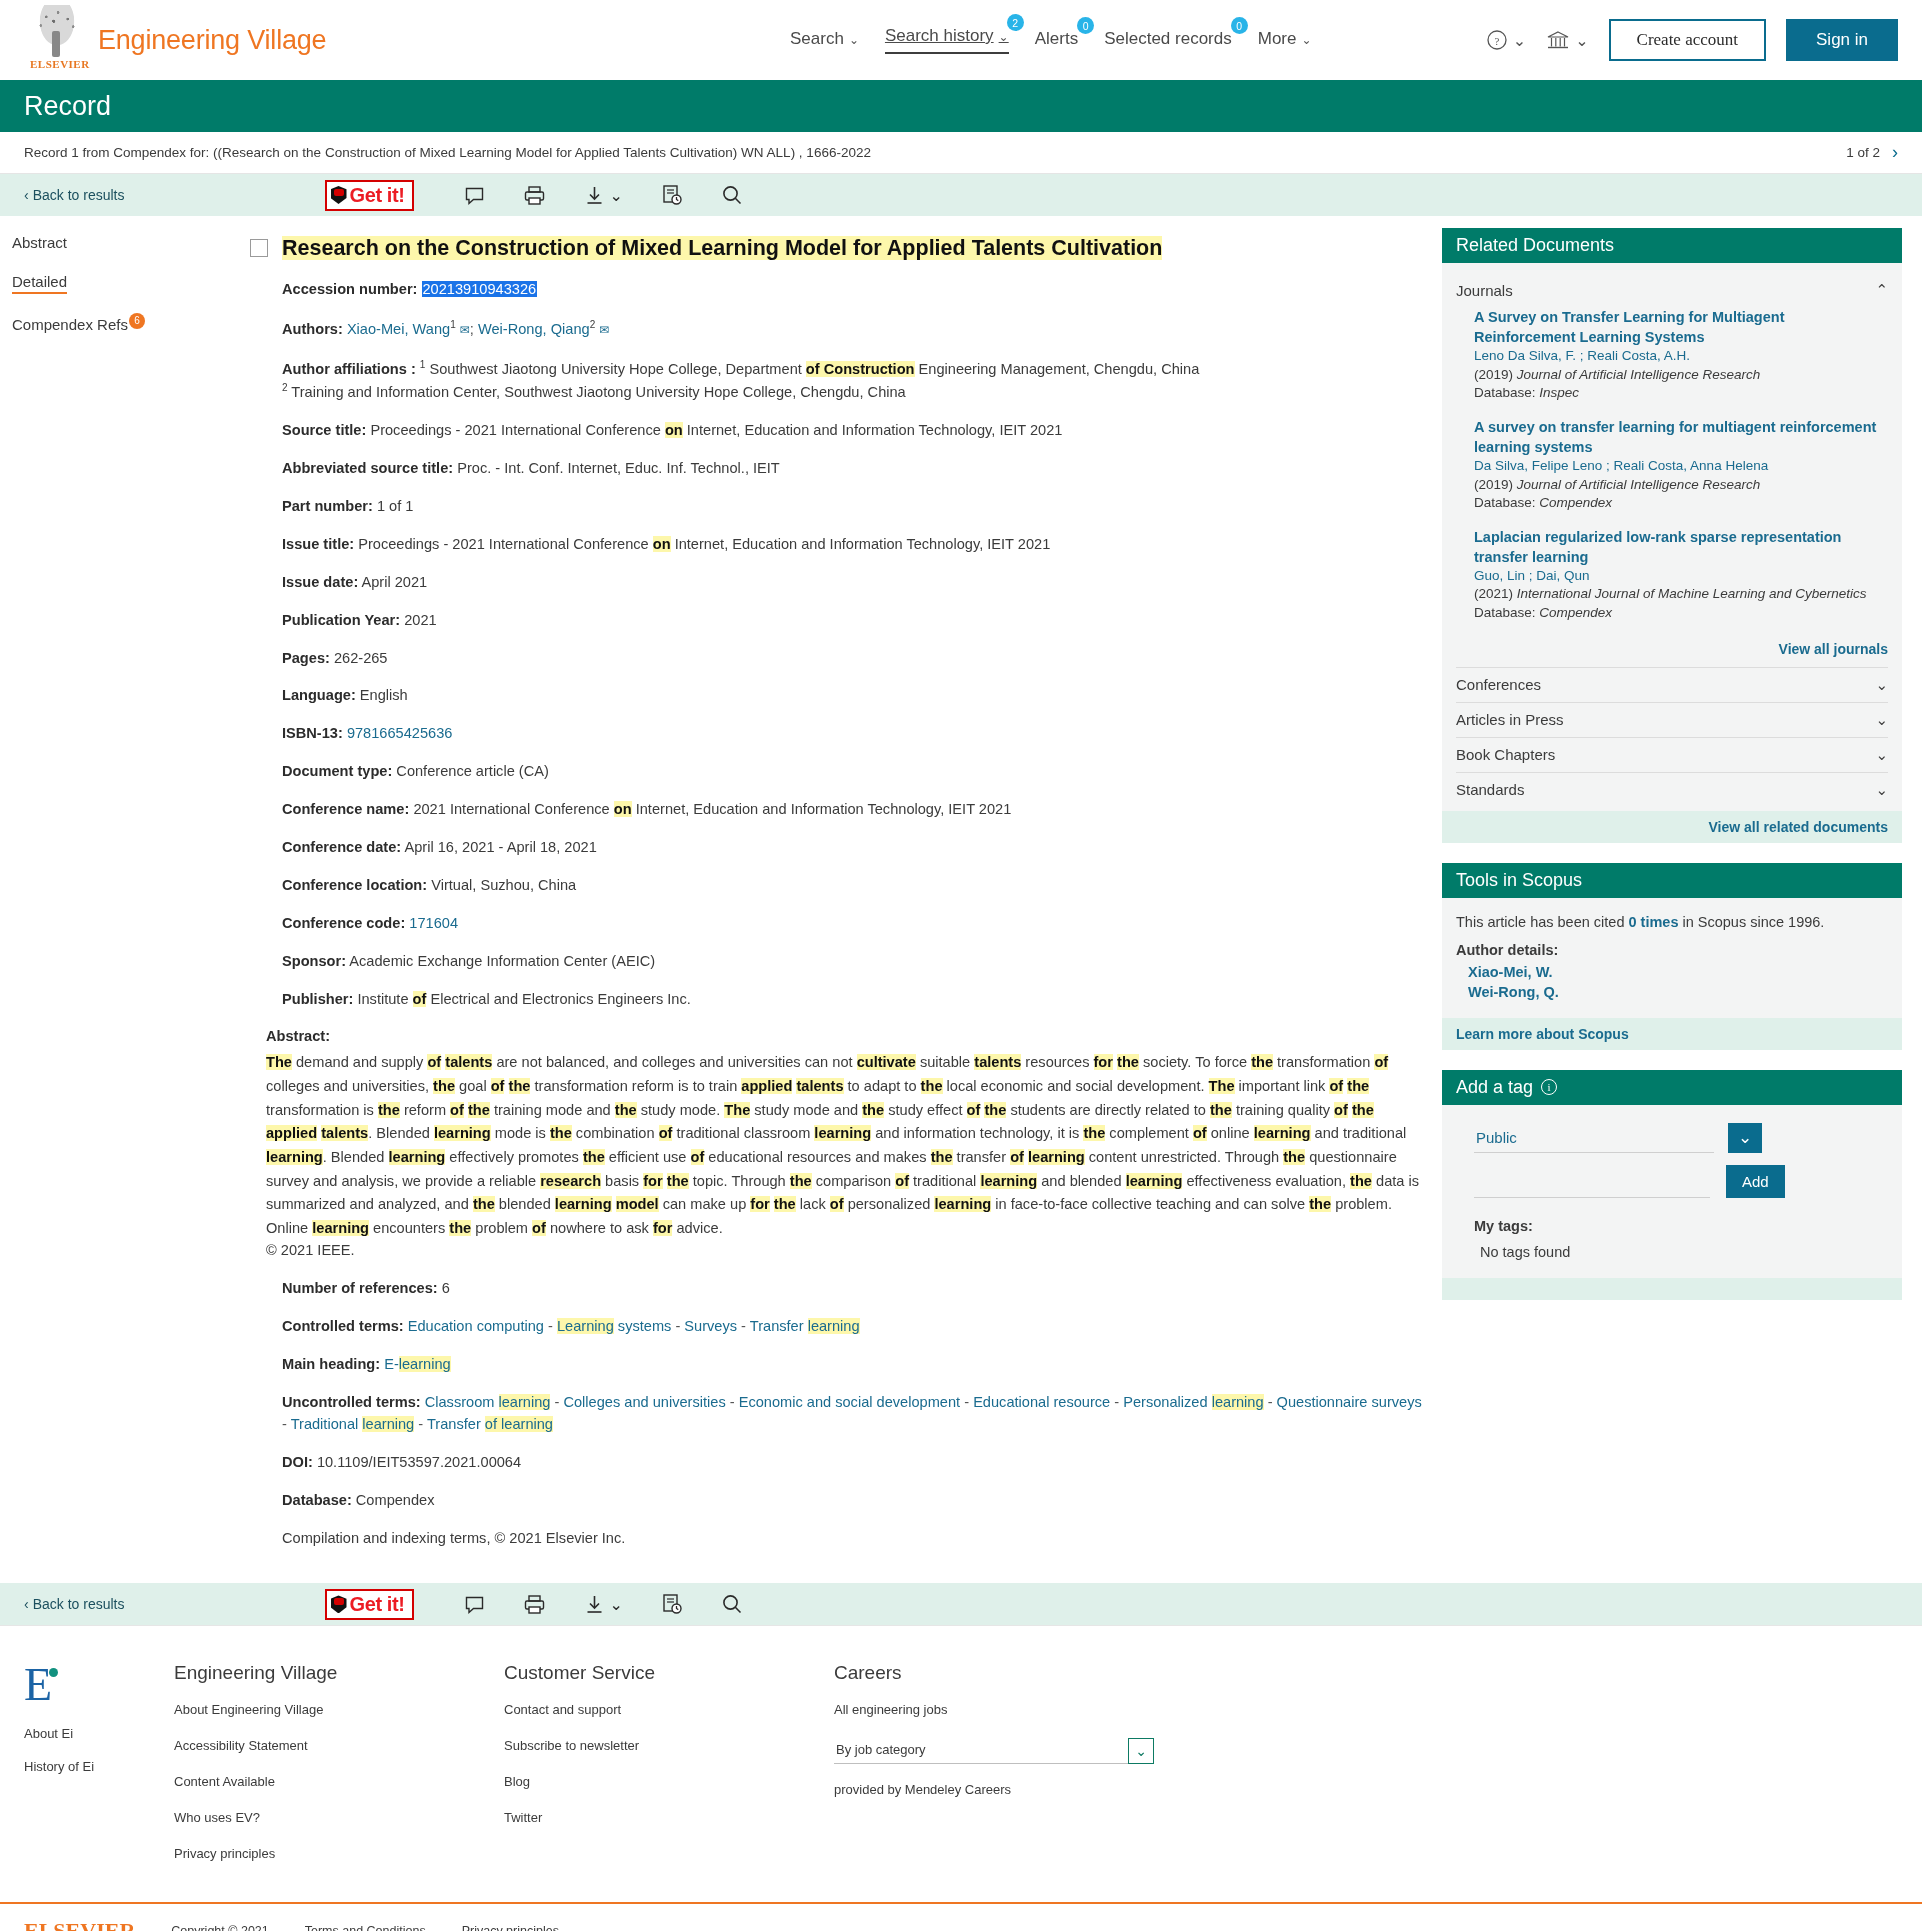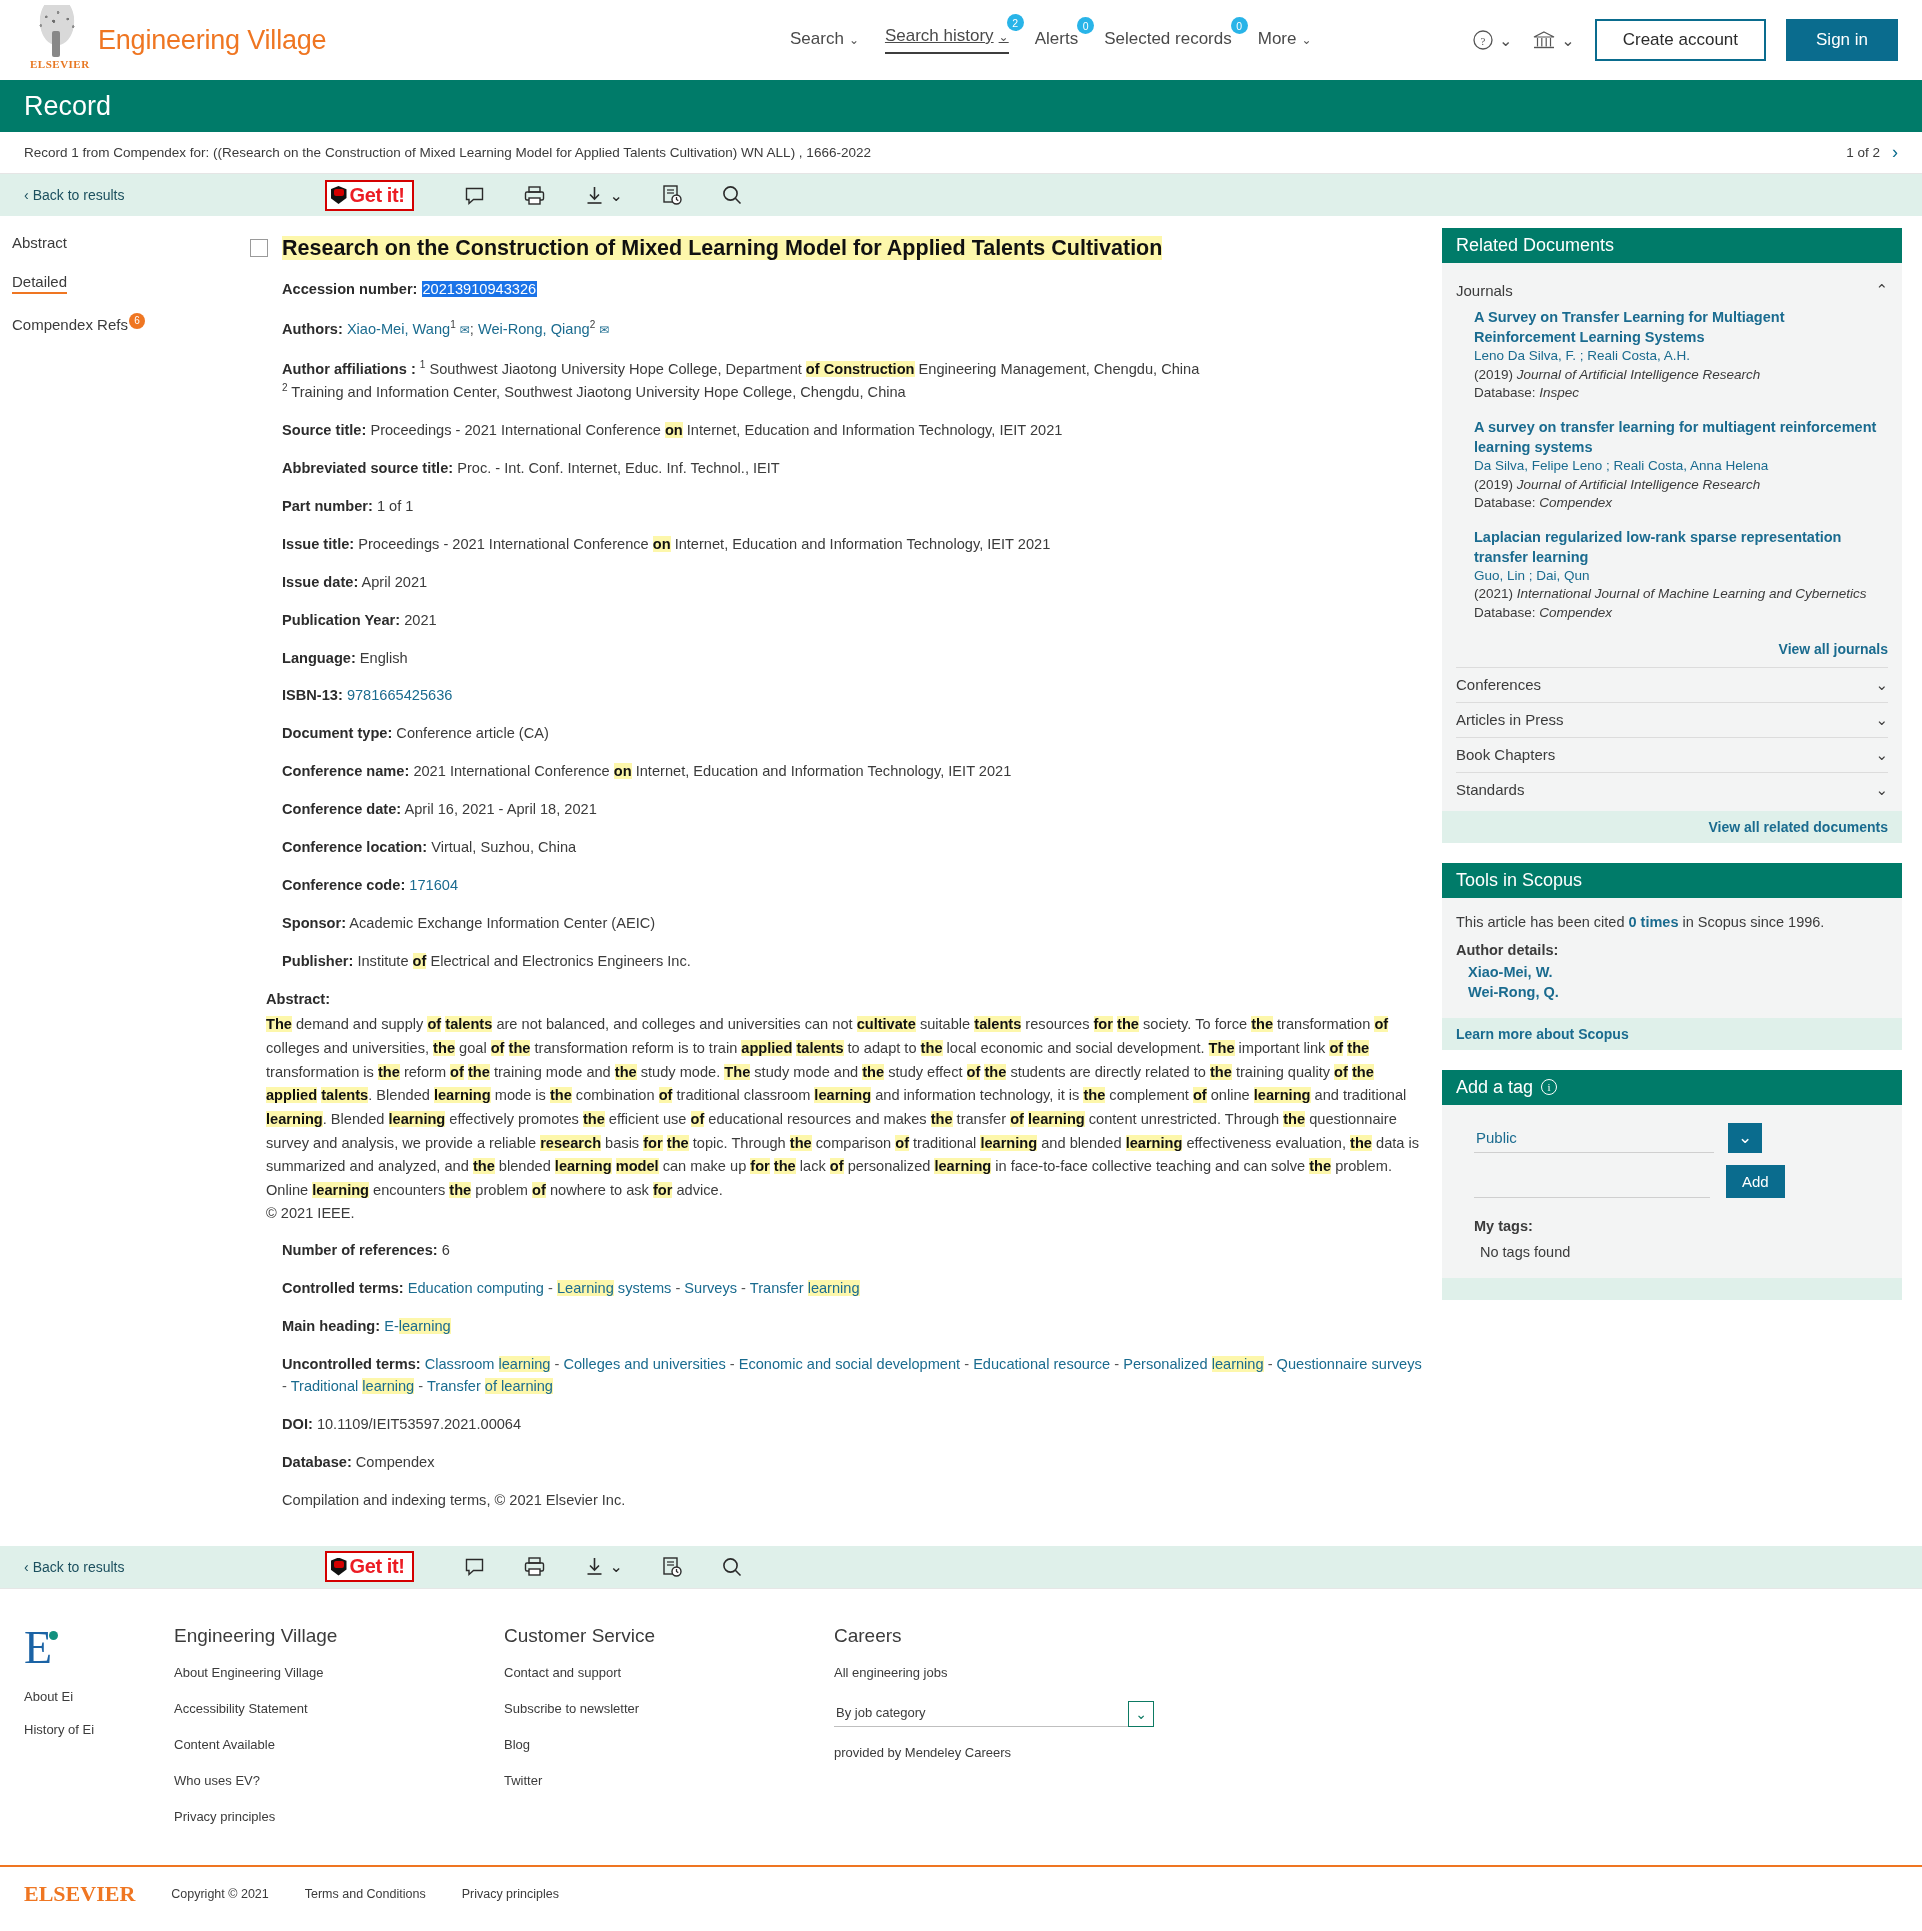--- a/index.html
+++ b/index.html
@@ -72,21 +72,21 @@
     display:flex; align-items:center; gap:20px;
   }
   .icon-round{
     display:inline-flex; align-items:center; justify-content:center;
     color:#555; font-size:19px; cursor:pointer;
   }
   .ql{ display:flex; align-items:center; gap:5px; cursor:pointer; color:#555;}
   .btn-outline{
     border:2px solid #0a6c8e; color:#2b2b2b; background:#fff;
     padding:9px 26px; font-size:17px; cursor:pointer;
-    font-family:Liberation Sans, sans-serif;
+    font-family:Liberation Serif, serif;
   }
   .btn-solid{
     border:2px solid #0a6c8e; background:#0a6c8e; color:#fff;
     padding:9px 28px; font-size:17px; cursor:pointer;
     font-family:"Liberation Sans", sans-serif;
   }
 
   
   .record-banner{
     background:#007b69; color:#fff; height:52px;
@@ -441,20 +441,24 @@
     </div>
     <div class="fld" style="margin-left:32px;">
       <b>Issue date:</b>
       <span>April 2021</span>
     </div>
     <div class="fld" style="margin-left:32px;">
       <b>Publication Year:</b>
       <span>2021</span>
     </div>
     <div class="fld" style="margin-left:32px;">
+      <b>Pages:</b>
+      <span>262-265</span>
+    </div>
+    <div class="fld" style="margin-left:32px;">
       <b>Language:</b>
       <span>English</span>
     </div>
     <div class="fld" style="margin-left:32px;">
       <b>ISBN-13:</b>
       <span class="lnk">9781665425636</span>
     </div>
     <div class="fld" style="margin-left:32px;">
       <b>Document type:</b>
       <span>Conference article (CA)</span>

